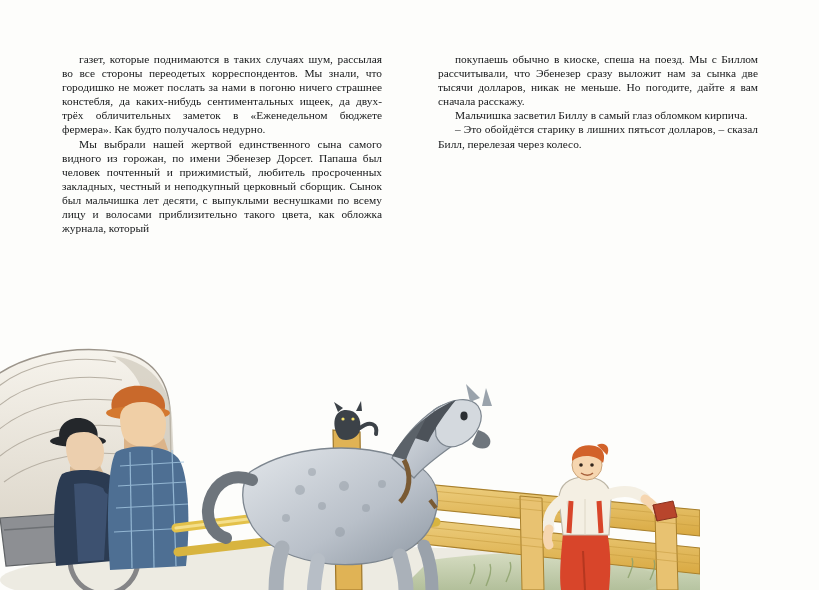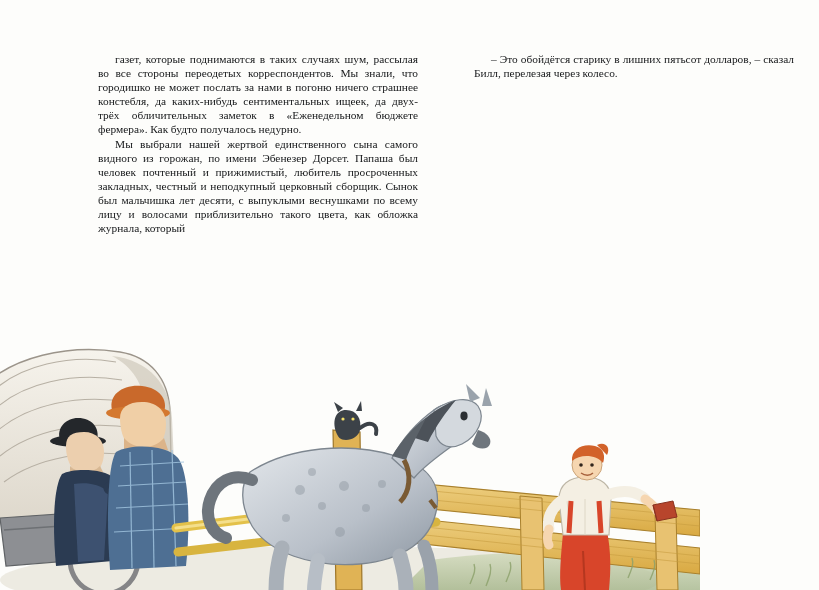--- a/index.html
+++ b/index.html
@@ -24,21 +24,20 @@
   .columns {
     position: absolute;
     top: 52px;
     left: 0;
     width: 746px;
     display: flex;
     gap: 56px;
     padding: 0 62px;
     box-sizing: border-box;
     z-index: 5;
-    margin-left: 36px;
   }
   .col {
     width: 320px;
     flex: 0 0 320px;
   }
   .col p {
     margin: 0;
     font-size: 11.4px;
     line-height: 14.1px;
     text-align: justify;
@@ -244,17 +243,19 @@
       </g>
     </svg>
   </div>
 
   <div class="columns">
     <div class="col">
       <p>газет, которые поднимаются в таких случаях шум, рассылая во все стороны переодетых корреспондентов. Мы знали, что городишко не может послать за нами в погоню ничего страшнее констебля, да каких-нибудь сентиментальных ищеек, да двух-трёх обличительных заметок в «Еженедельном бюджете фермера». Как будто получалось недурно.</p>
       <p>Мы выбрали нашей жертвой единственного сына самого видного из горожан, по имени Эбенезер Дорсет. Папаша был человек почтенный и прижимистый, любитель просроченных закладных, честный и неподкупный церковный сборщик. Сынок был мальчишка лет десяти, с выпуклыми веснушками по всему лицу и волосами приблизительно такого цвета, как обложка журнала, который</p>
     </div>
     <div class="col">
+      <p>покупаешь обычно в киоске, спеша на поезд. Мы с Биллом рассчитывали, что Эбенезер сразу выложит нам за сынка две тысячи долларов, никак не меньше. Но погодите, дайте я вам сначала расскажу.</p>
+      <p>Мальчишка засветил Биллу в самый глаз обломком кирпича.</p>
       <p class="dialog">– Это обойдётся старику в лишних пятьсот долларов, – сказал Билл, перелезая через колесо.</p>
     </div>
   </div>
 
 </div>
 
 </body></html>

